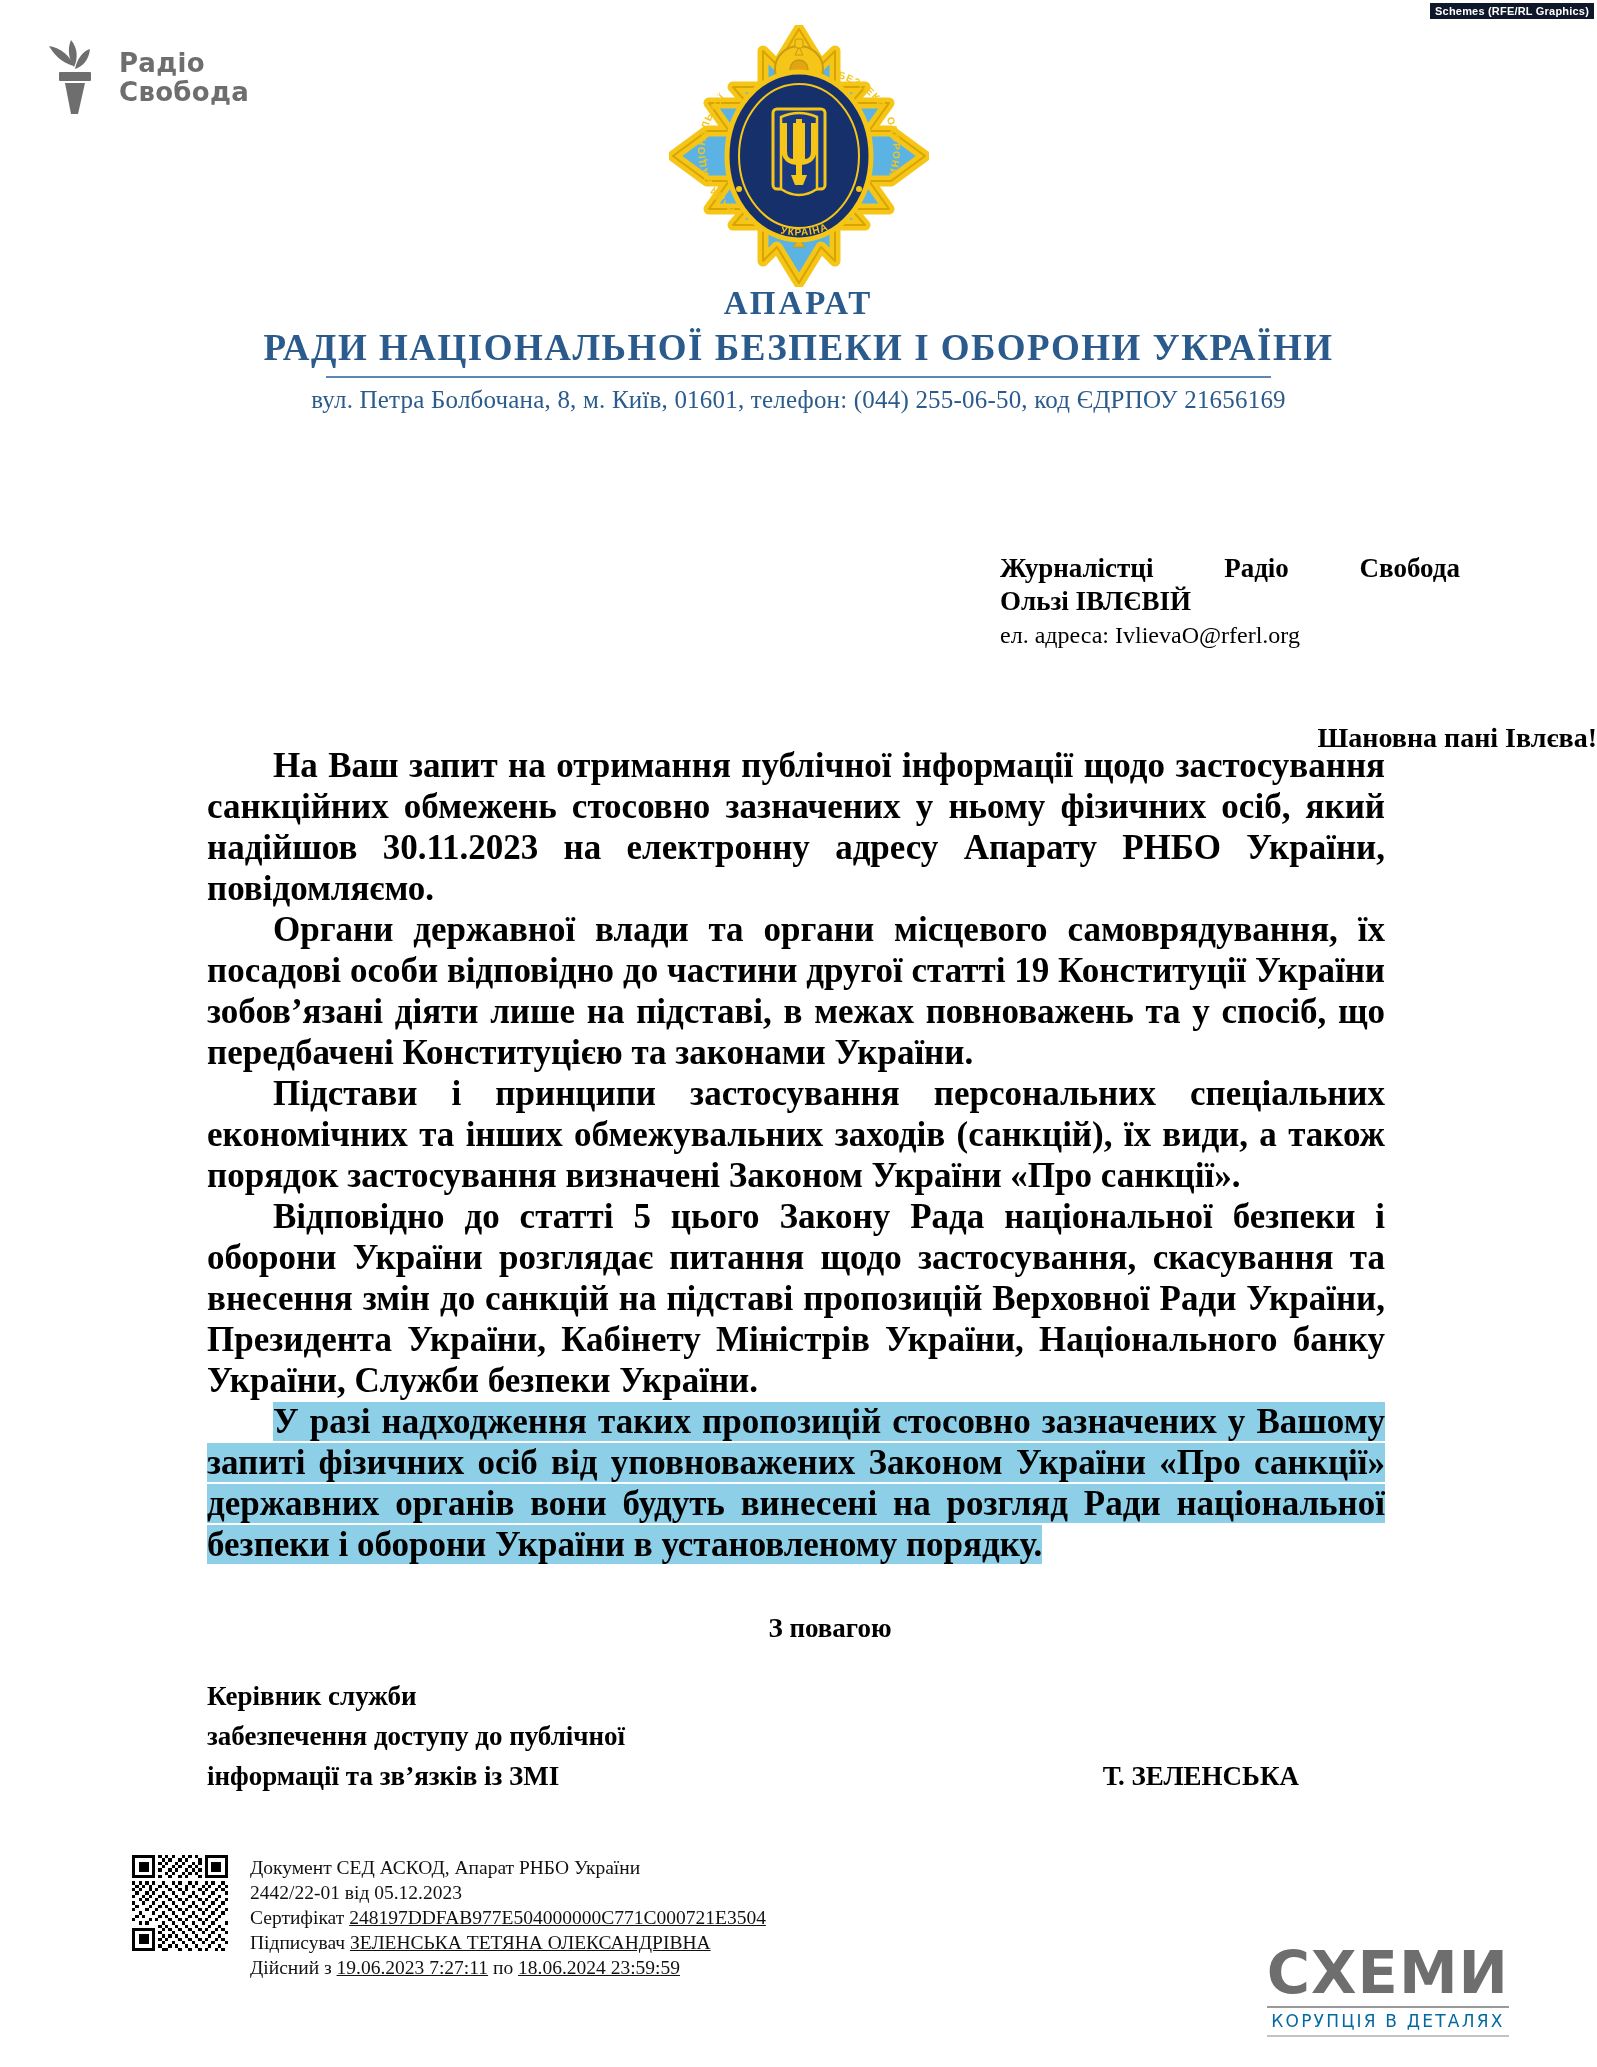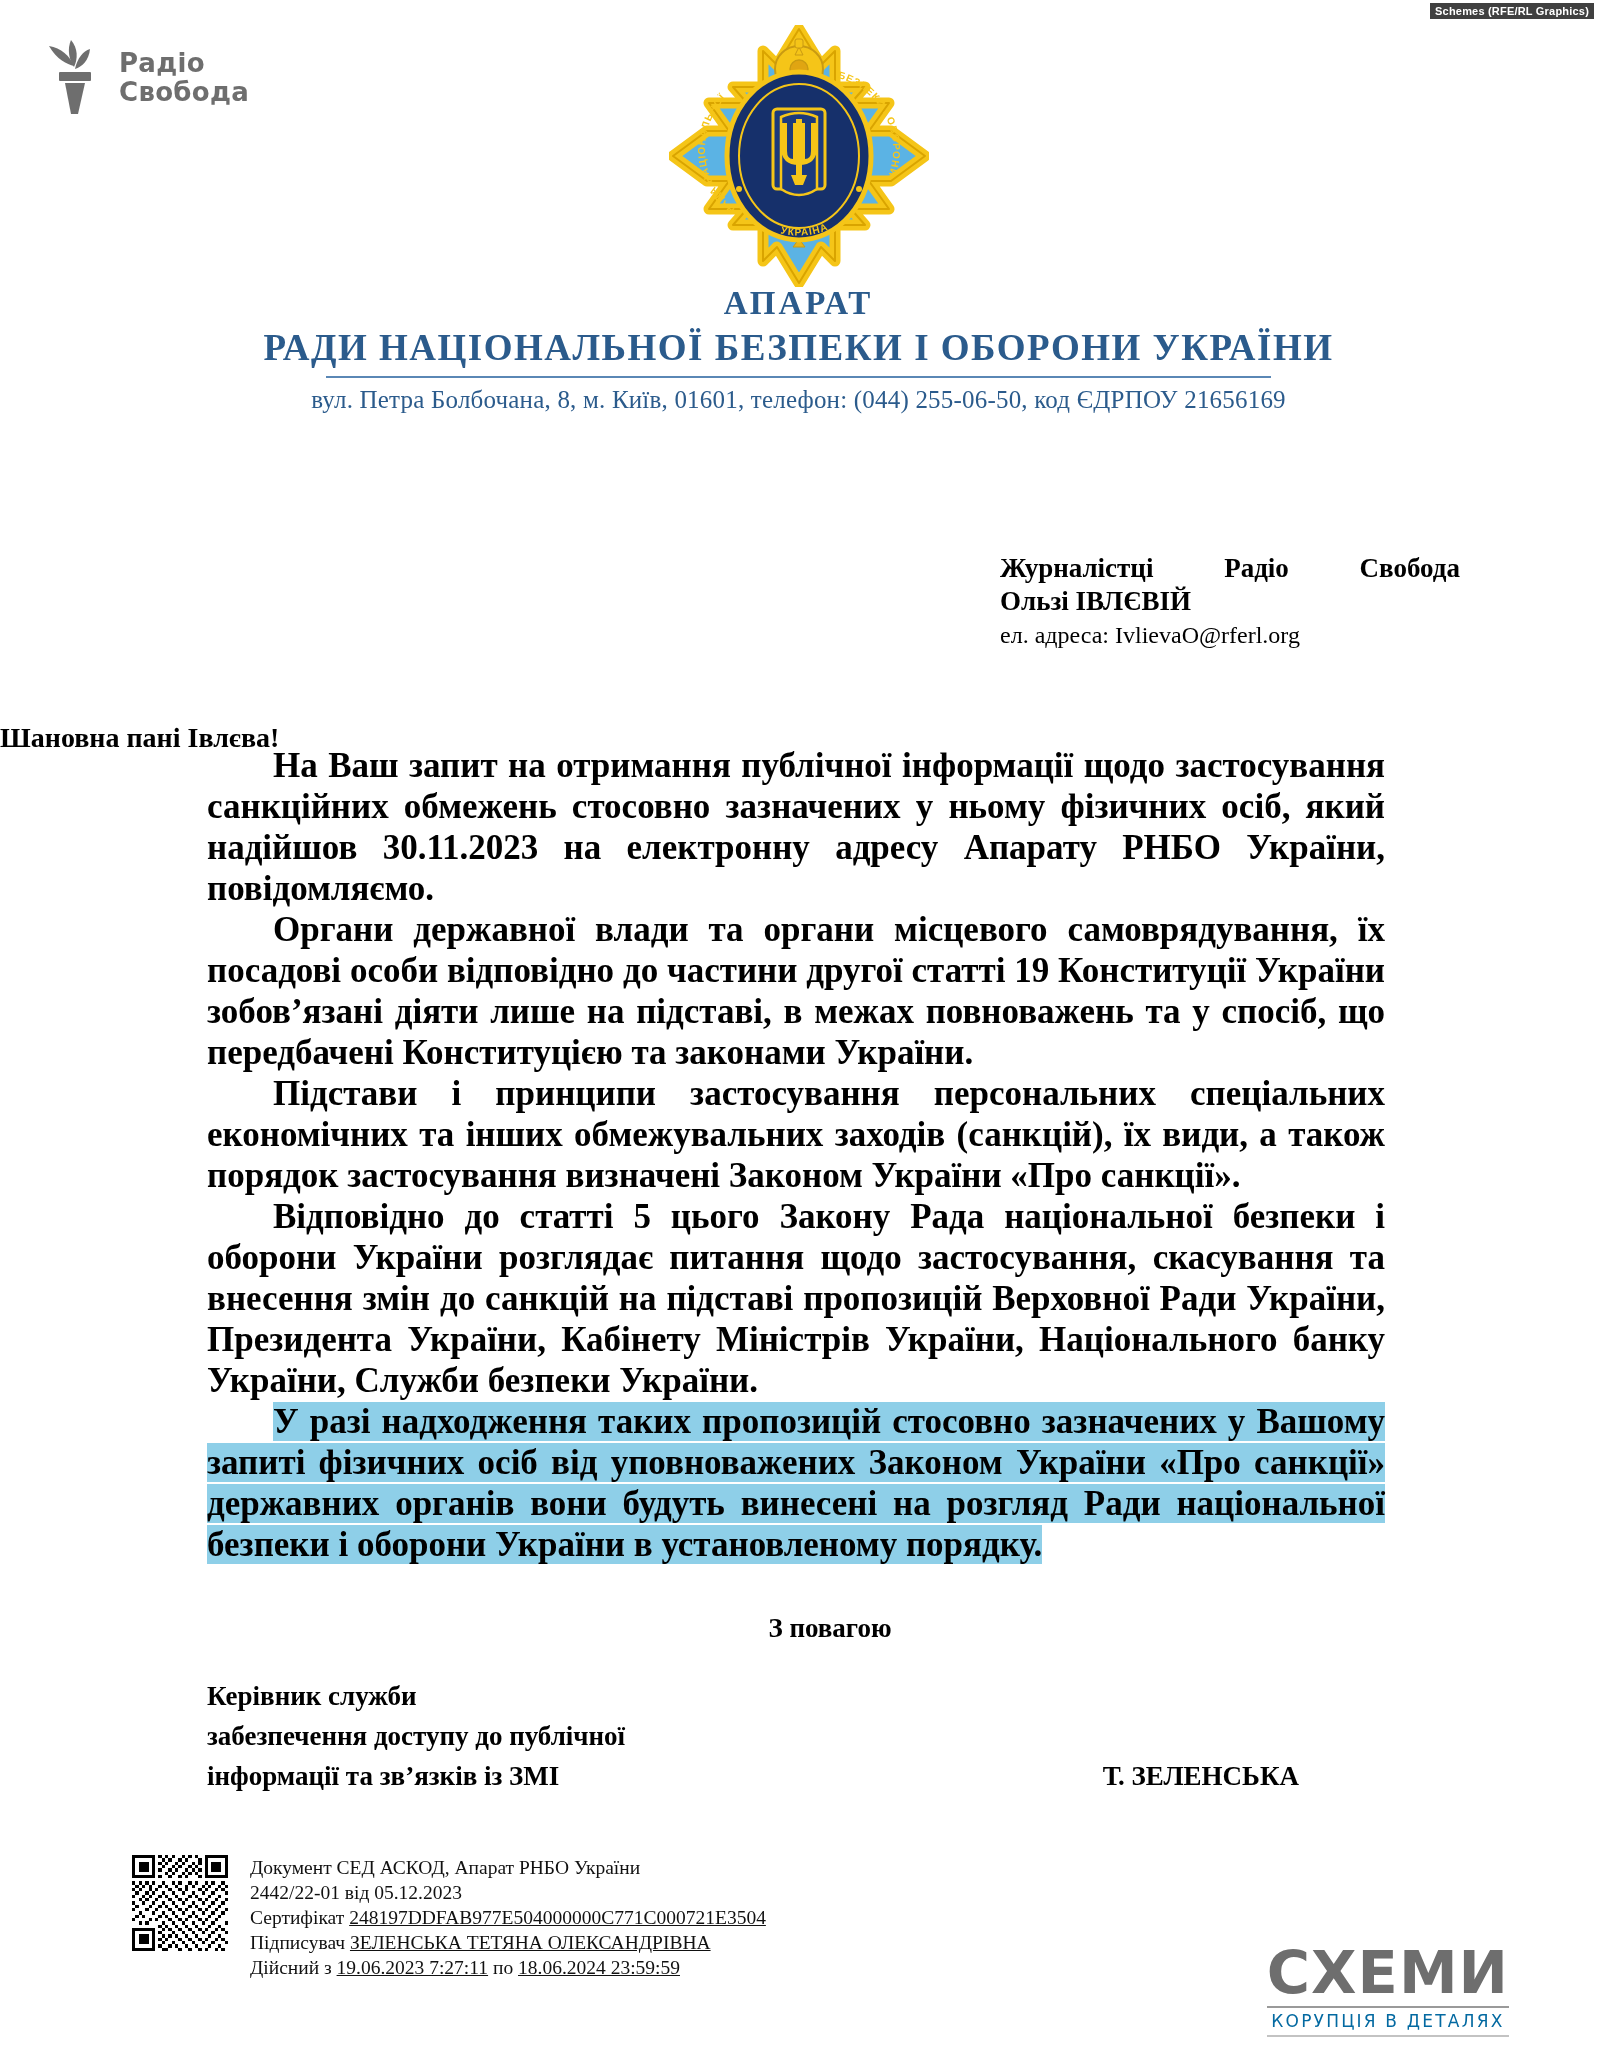--- a/index.html
+++ b/index.html
@@ -11,21 +11,21 @@
     color:#000;
     position:relative;
     overflow:hidden;
     -webkit-font-smoothing:antialiased;
   }
   .page{position:relative;width:1597px;height:2067px;}
 
   
   .watermark{
     position:absolute;top:2px;right:2px;
-    background:#404040;color:#fff;
+    background:#0f172a;color:#fff;
     font-family:"Liberation Sans", sans-serif;
     font-size:11px;font-weight:bold;
     padding:2px 5px;letter-spacing:.2px;
     border:1px solid #fff;
     z-index:40;
   }
 
   
   .rs-logo{
     position:absolute;left:45px;top:38px;
@@ -76,21 +76,21 @@
     font-size:27px;font-weight:bold;line-height:1.22;
     text-align:justify;text-align-last:justify;
     width:460px;
   }
   .rcp-2{font-size:27px;font-weight:bold;line-height:1.22;}
   .rcp-3{font-size:24px;line-height:1.3;margin-top:2px;}
 
   
   .salute{
     position:absolute;left:0;right:0;top:722px;
-    text-align:left;font-size:28px;font-weight:bold;
+    text-align:right;font-size:28px;font-weight:bold;
   }
   .body-text{
     position:absolute;left:207px;top:745px;width:1178px;
     font-size:35px;line-height:41px;
     text-align:justify;
     font-weight:bold;
   }
   .body-text p{margin:0;text-indent:66px;text-align:justify;}
   .body-text p:last-child{text-align:justify;}
   .hl{

